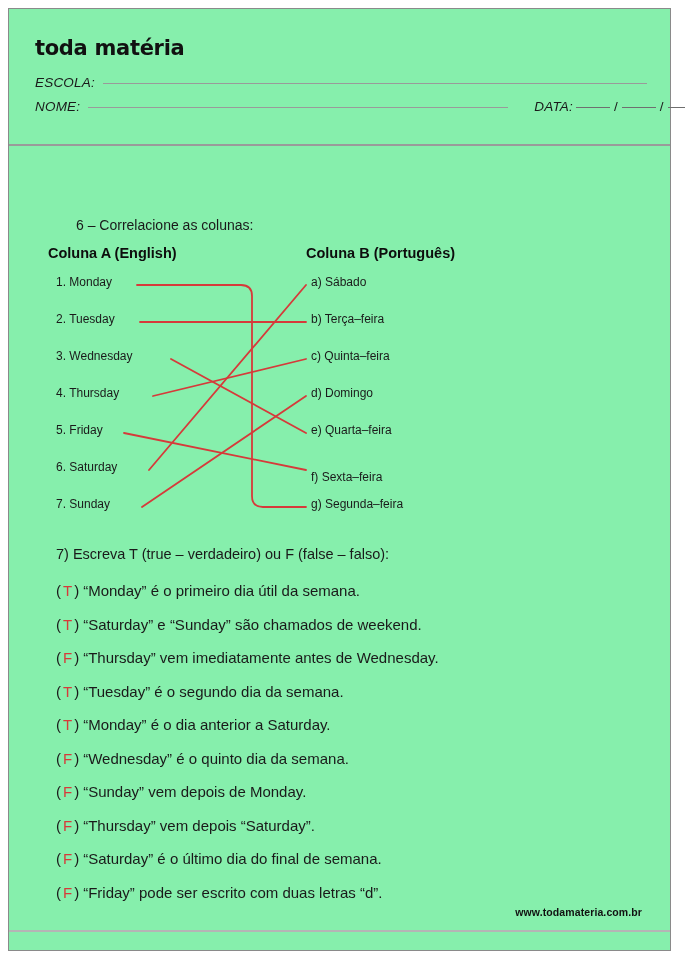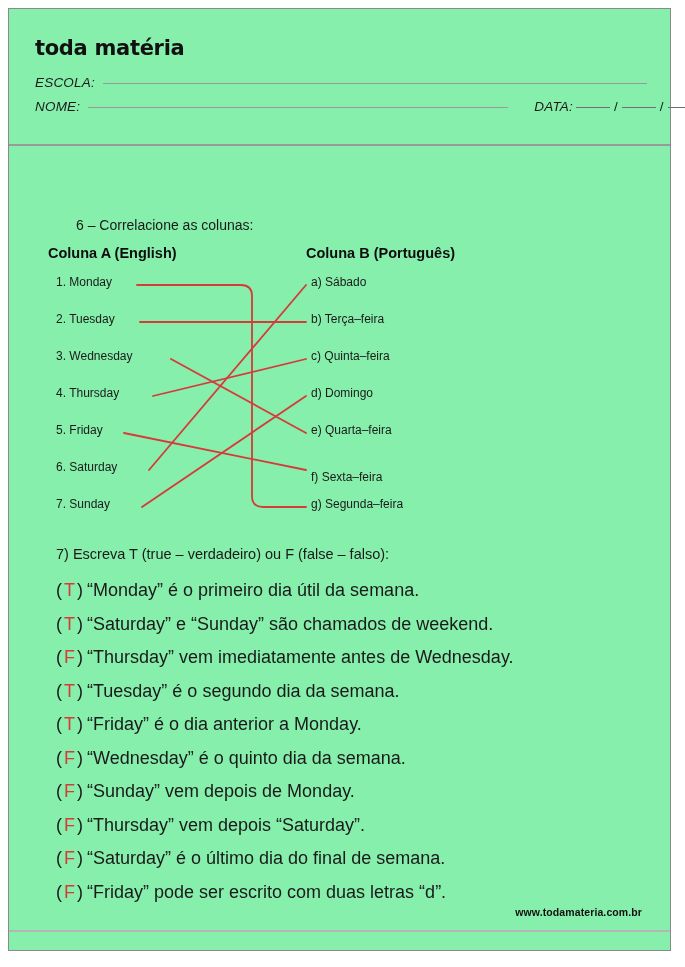--- a/index.html
+++ b/index.html
@@ -162,21 +162,21 @@
     font-size: 14.5px;
     color: #1a1a1a;
   }
   .tf-list {
     position: absolute;
     left: 47px;
     top: 565px;
     width: 590px;
   }
   .tf-row {
-    font-size: 18px;
+    font-size: 15px;
     color: #1a1a1a;
     margin-bottom: 0;
     height: 33.5px;
     line-height: 33.5px;
     white-space: nowrap;
   }
   .tf-mark {
     color: #d63a3a;
     font-weight: 500;
     padding: 0 2px;
@@ -267,21 +267,21 @@
         <div class="match-item right" style="top: 232px;">g) Segunda–feira</div>
       </div>
   </div>
 
   <div class="q7-prompt">7) Escreva T (true – verdadeiro) ou F (false – falso):</div>
   <div class="tf-list" id="tf-list">
       <div class="tf-row"><span class="tf-paren">(</span><span class="tf-mark" style="color: rgb(214, 58, 58);">T</span><span class="tf-paren">)</span><span class="tf-text">“Monday” é o primeiro dia útil da semana.</span></div>
       <div class="tf-row"><span class="tf-paren">(</span><span class="tf-mark" style="color: rgb(214, 58, 58);">T</span><span class="tf-paren">)</span><span class="tf-text">“Saturday” e “Sunday” são chamados de weekend.</span></div>
       <div class="tf-row"><span class="tf-paren">(</span><span class="tf-mark" style="color: rgb(214, 58, 58);">F</span><span class="tf-paren">)</span><span class="tf-text">“Thursday” vem imediatamente antes de Wednesday.</span></div>
       <div class="tf-row"><span class="tf-paren">(</span><span class="tf-mark" style="color: rgb(214, 58, 58);">T</span><span class="tf-paren">)</span><span class="tf-text">“Tuesday” é o segundo dia da semana.</span></div>
-      <div class="tf-row"><span class="tf-paren">(</span><span class="tf-mark" style="color: rgb(214, 58, 58);">T</span><span class="tf-paren">)</span><span class="tf-text">“Friday” é o dia anterior a Monday.</span></div>
+      <div class="tf-row"><span class="tf-paren">(</span><span class="tf-mark" style="color: rgb(214, 58, 58);">T</span><span class="tf-paren">)</span><span class="tf-text">“Monday” é o dia anterior a Saturday.</span></div>
       <div class="tf-row"><span class="tf-paren">(</span><span class="tf-mark" style="color: rgb(214, 58, 58);">F</span><span class="tf-paren">)</span><span class="tf-text">“Wednesday” é o quinto dia da semana.</span></div>
       <div class="tf-row"><span class="tf-paren">(</span><span class="tf-mark" style="color: rgb(214, 58, 58);">F</span><span class="tf-paren">)</span><span class="tf-text">“Sunday” vem depois de Monday.</span></div>
       <div class="tf-row"><span class="tf-paren">(</span><span class="tf-mark" style="color: rgb(214, 58, 58);">F</span><span class="tf-paren">)</span><span class="tf-text">“Thursday” vem depois “Saturday”.</span></div>
       <div class="tf-row"><span class="tf-paren">(</span><span class="tf-mark" style="color: rgb(214, 58, 58);">F</span><span class="tf-paren">)</span><span class="tf-text">“Saturday” é o último dia do final de semana.</span></div>
       <div class="tf-row"><span class="tf-paren">(</span><span class="tf-mark" style="color: rgb(214, 58, 58);">F</span><span class="tf-paren">)</span><span class="tf-text">“Friday” pode ser escrito com duas letras “d”.</span></div>
     </div>
 
   <div class="footer">www.todamateria.com.br</div>
   <div class="footer-divider"></div>
 </div>

